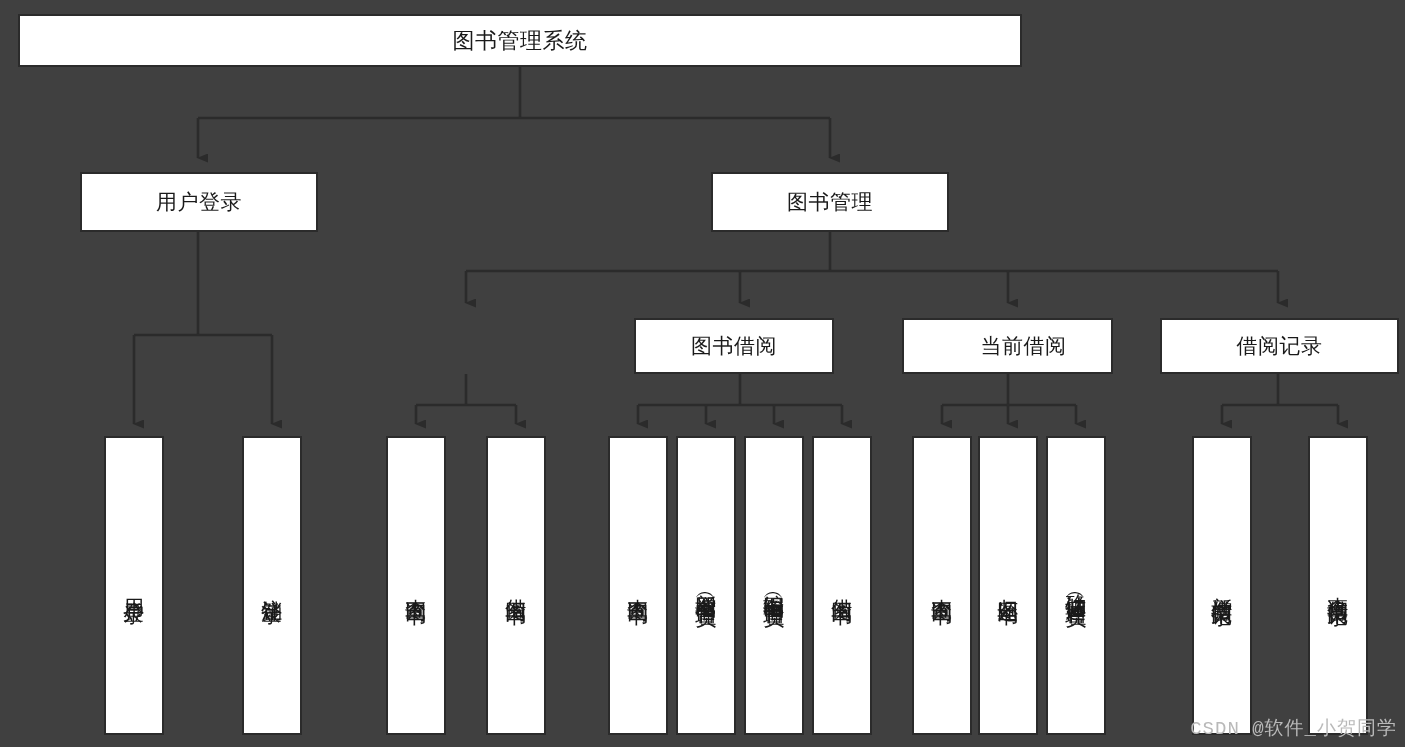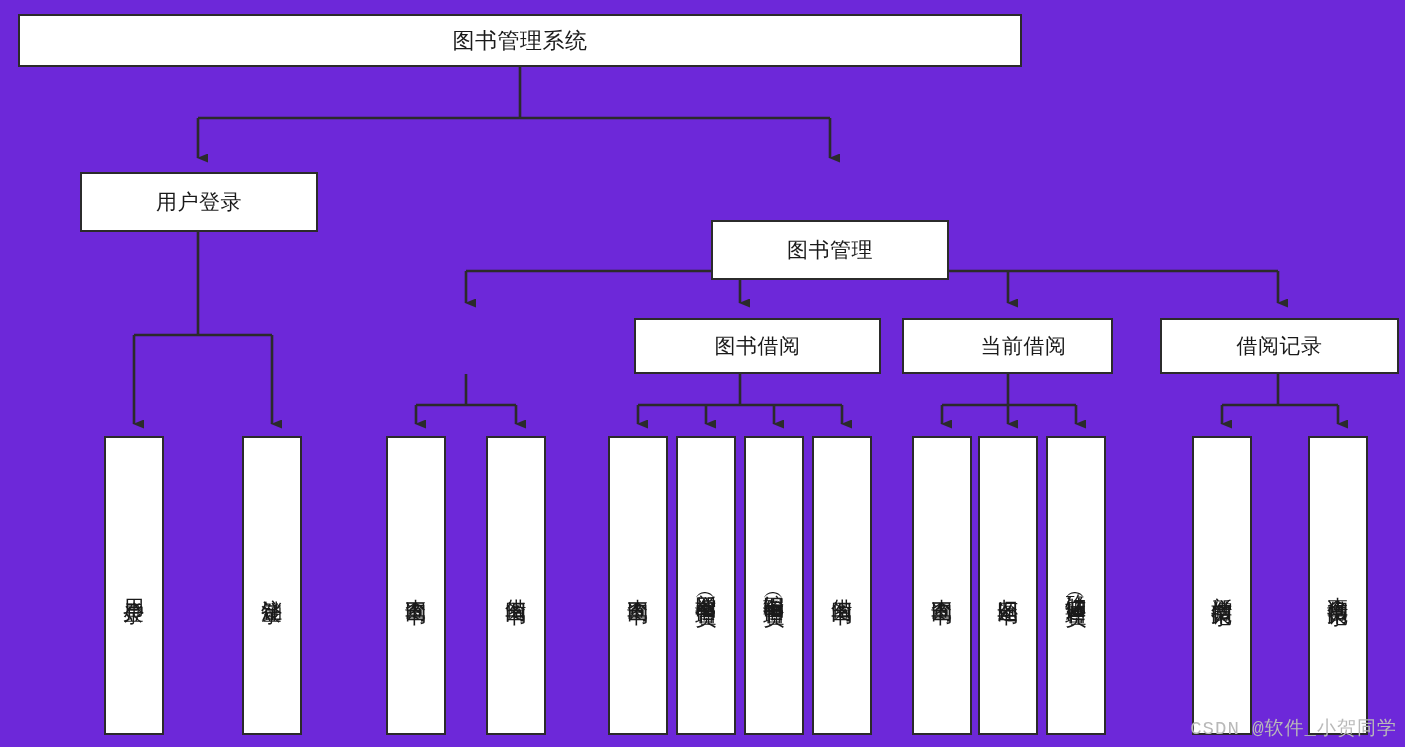--- a/index.html
+++ b/index.html
@@ -7,21 +7,21 @@
     padding: 0;
     background: #ffffff;
   }
   body {
     font-family: "Liberation Sans", "DejaVu Sans", sans-serif;
   }
   #canvas {
     position: relative;
     width: 1405px;
     height: 747px;
-    background: #6d28d9;
+    background: #404040;
     overflow: hidden;
   }
   #edges {
     position: absolute;
     left: 0;
     top: 0;
     width: 1405px;
     height: 747px;
     pointer-events: none;
   }
@@ -123,25 +123,25 @@
     </g>
   </svg>
 
   <div class="node root" style="left:18px; top:14px; width:1004px; height:53px;">
     <span class="label">图书管理系统</span>
   </div>
 
   <div class="node" style="left:80px; top:172px; width:238px; height:60px;">
     <span class="label">用户登录</span>
   </div>
-  <div class="node" style="left:711px; top:172px; width:238px; height:60px;margin-top:48px;">
+  <div class="node" style="left:711px; top:172px; width:238px; height:60px;">
     <span class="label">图书管理</span>
   </div>
 
-  <div class="node" style="left:634px; top:318px; width:247px; height:56px;">
+  <div class="node" style="left:634px; top:318px; width:200px; height:56px;">
     <span class="label">图书借阅</span>
   </div>
   <div class="node" style="left:902px; top:318px; width:211px; height:56px;padding-left:32px;">
     <span class="label">当前借阅</span>
   </div>
   <div class="node" style="left:1160px; top:318px; width:239px; height:56px;">
     <span class="label">借阅记录</span>
   </div>
 
   <div class="node leaf" style="left:104px; top:436px; width:60px; height:299px;">

